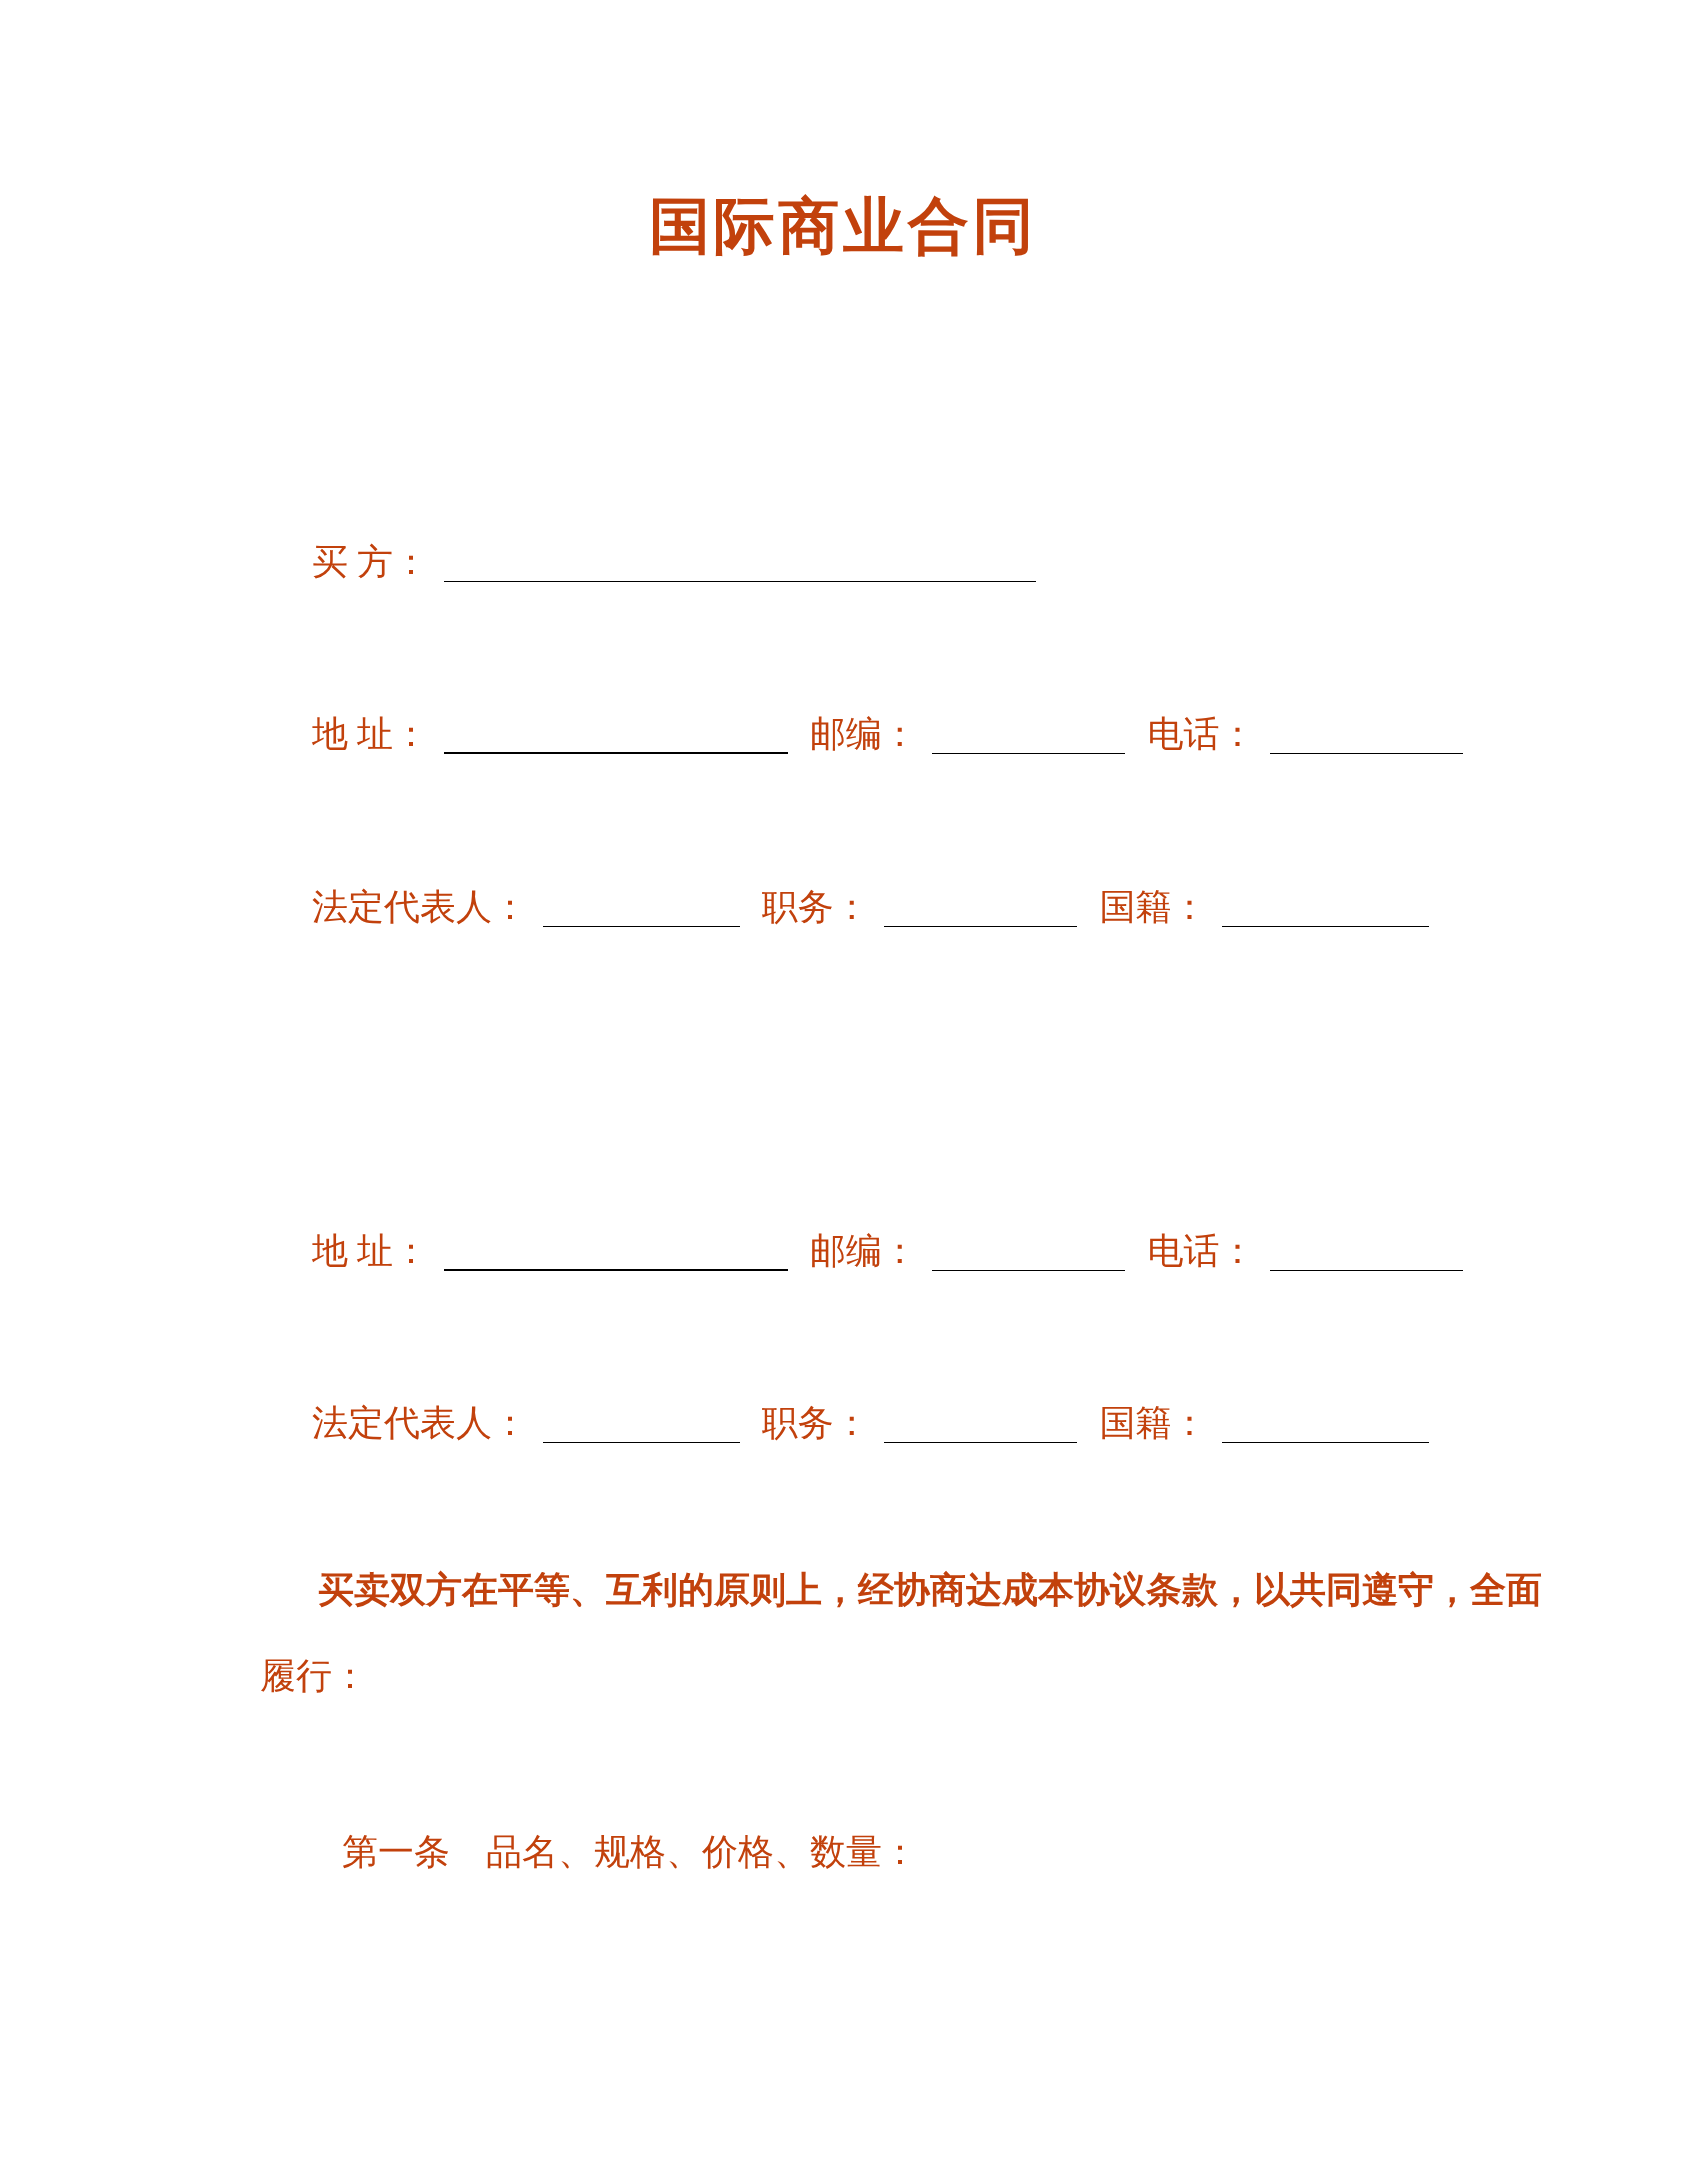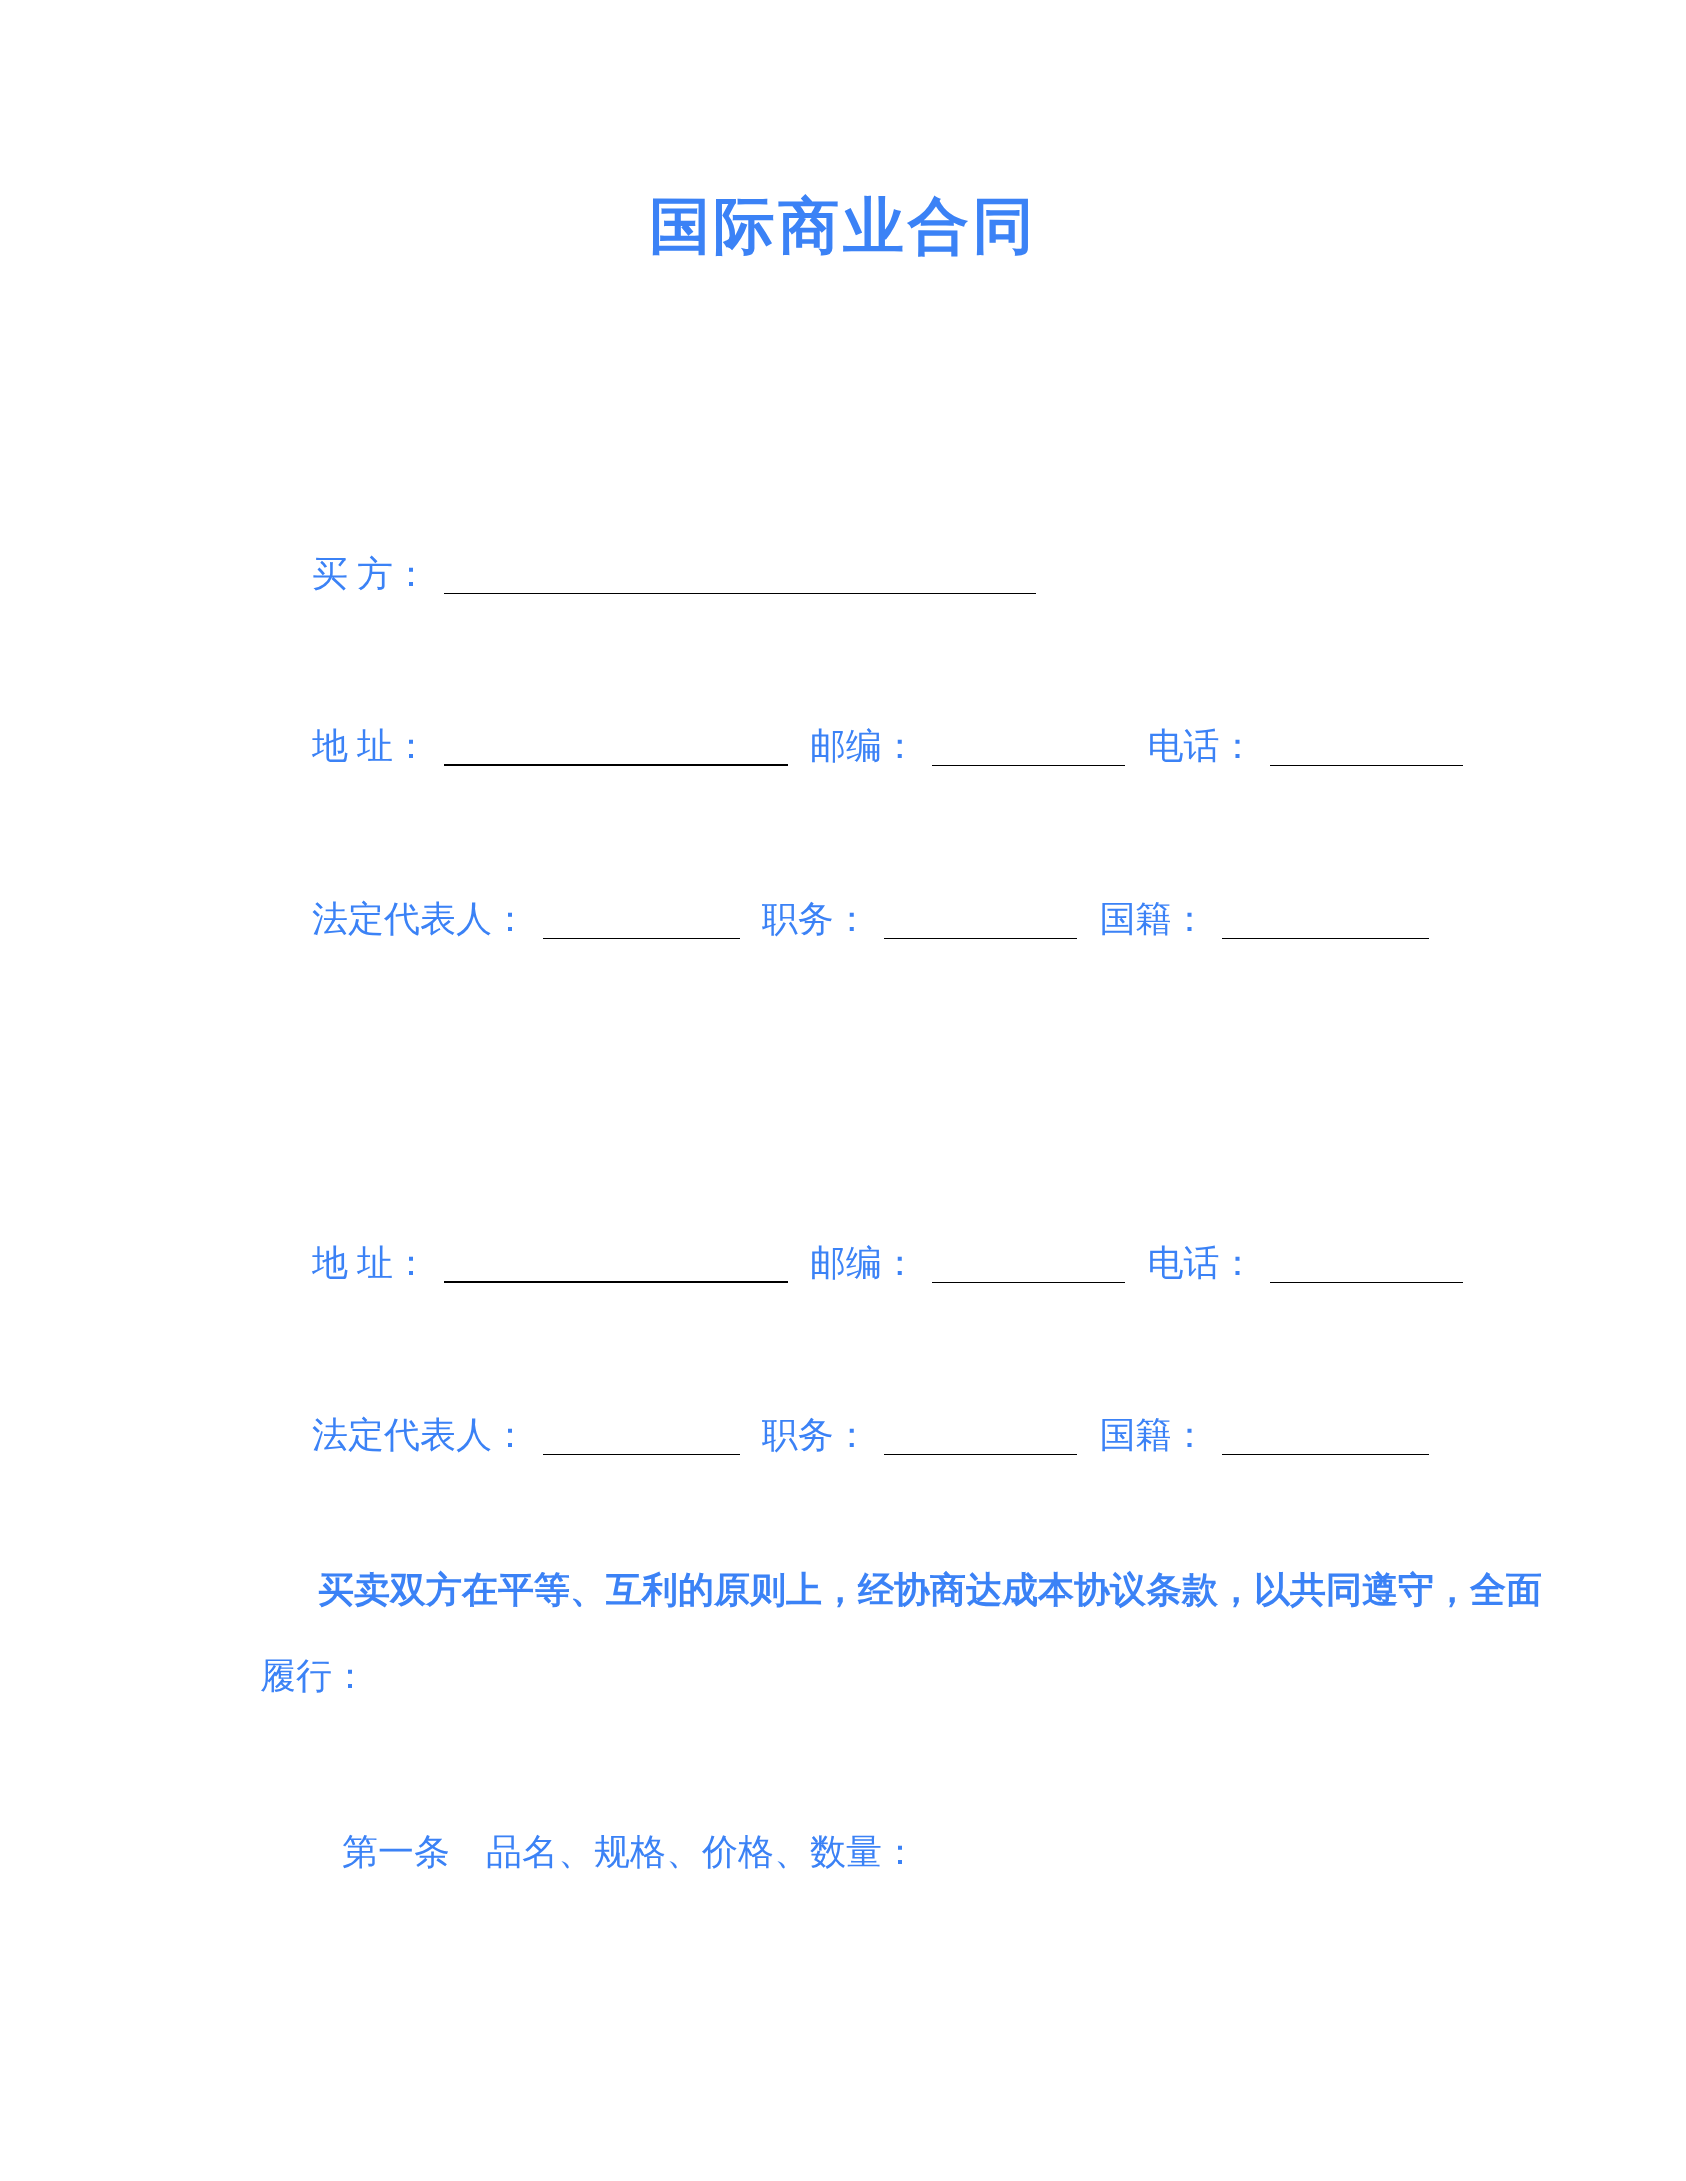--- a/index.html
+++ b/index.html
@@ -5,21 +5,21 @@
   html, body {
     margin: 0;
     padding: 0;
     background: #ffffff;
   }
   .page {
     position: relative;
     width: 1686px;
     height: 2182px;
     background: #ffffff;
-    color: #3b82f6;
+    color: #c2410c;
     font-family: "Liberation Serif", "DejaVu Serif", serif;
     overflow: hidden;
   }
   .doc-title {
     position: absolute;
     top: 195px;
     left: 0;
     width: 100%;
     text-align: center;
     font-family: "DejaVu Sans", "Liberation Sans", sans-serif;
@@ -38,21 +38,20 @@
   }
   .para-line {
     position: absolute;
     font-size: 36px;
     line-height: 1;
     white-space: nowrap;
   }
   .label {
     display: inline-block;
     vertical-align: baseline;
-    margin-top: 12px;
   }
   .blank {
     display: inline-block;
     height: 1.8px;
     border-bottom: 1.8px solid #000000;
     vertical-align: -8.3px;
     margin-left: 14.7px;
   }
   .blank.thick {
     border-bottom-width: 2.8px;

